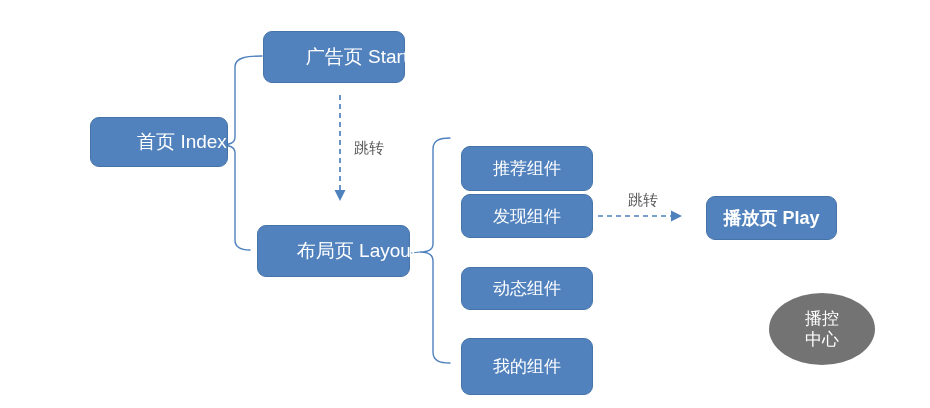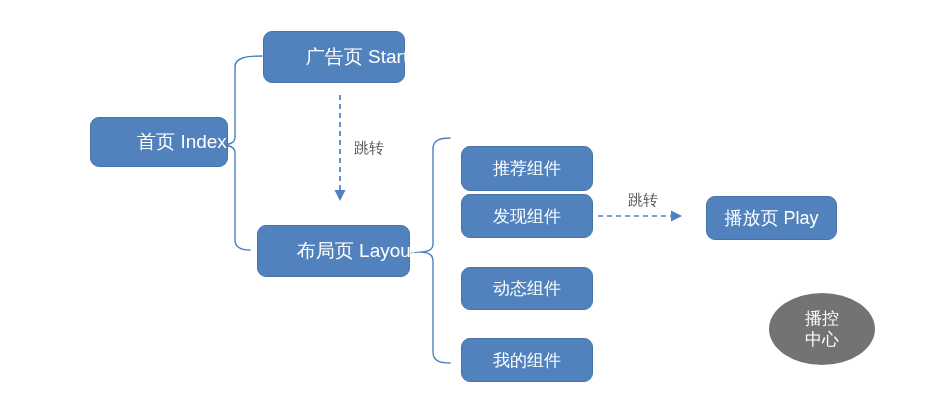--- a/index.html
+++ b/index.html
@@ -29,21 +29,21 @@
     color: #ffffff;
     display: flex;
     align-items: center;
     justify-content: center;
     text-align: center;
     box-sizing: border-box;
     white-space: nowrap;
   }
   .node.big { font-size: 19px; padding-left: 46px; }
   .node.small { font-size: 17px; }
-  .node.play { font-size: 18px; }
+  .node.play { font-size: 18px; font-weight: bold; }
   .hub-ellipse {
     position: absolute;
     left: 769px; top: 293px;
     width: 106px; height: 72px;
     background: #737373;
     border-radius: 50%;
     color: #ffffff;
     font-size: 17px;
     line-height: 21px;
     display: flex;
@@ -86,21 +86,21 @@
   <div class="node big" style="left:263px; top:31px; width:142px; height:52px;">广告页 Start</div>
 
   <div class="node big" style="left:257px; top:225px; width:153px; height:52px;">布局页 Layout</div>
 
   <div class="node small" style="left:461px; top:123px; width:132px; height:45px;margin-top:23px;">推荐组件</div>
 
   <div class="node small" style="left:461px; top:194px; width:132px; height:44px;">发现组件</div>
 
   <div class="node small" style="left:461px; top:267px; width:132px; height:43px;">动态组件</div>
 
-  <div class="node small" style="left:461px; top:338px; width:132px; height:44px;font-family:Liberation Mono, monospace;">我的组件</div>
+  <div class="node small" style="left:461px; top:338px; width:132px; height:57px;font-family:Liberation Mono, monospace;">我的组件</div>
 
   <div class="node play" style="left:706px; top:196px; width:131px; height:44px;">播放页 Play</div>
 
   <div class="edge-label vjump">跳转</div>
 
   <div class="edge-label hjump">跳转</div>
 
   <div class="hub-ellipse">
     <span>播控</span>
     <span>中心</span>

